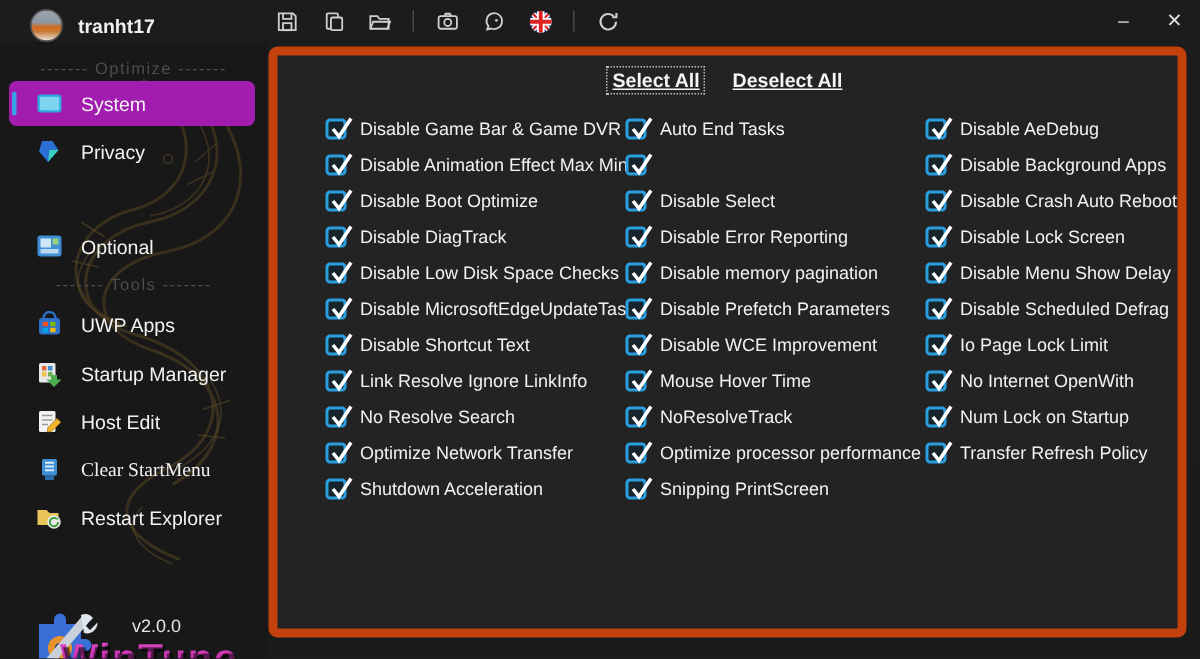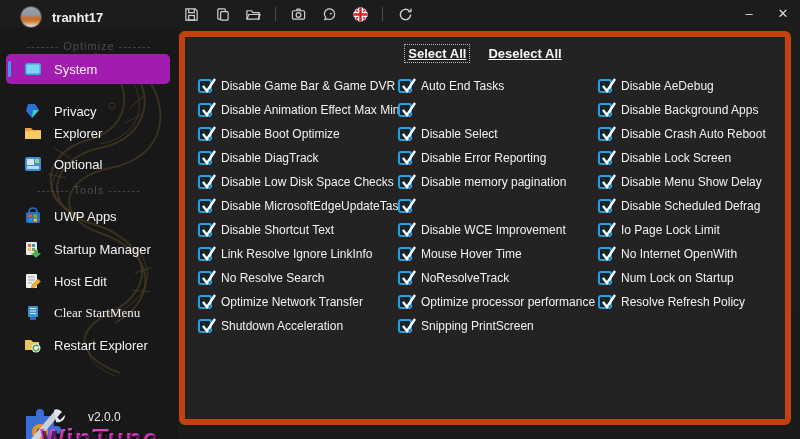--- a/index.html
+++ b/index.html
@@ -43,21 +43,21 @@
 
   
   .panel { position:absolute; left:179px; top:31px; width:612px; height:394px; background:#232323;
     border:6px solid #c2410c; border-radius:6px; }
   .select-row { position:absolute; top:8px; left:0; width:100%; display:flex; justify-content:center; gap:16px; }
   .link-btn { font-size:13px; font-weight:bold; color:#f5f5f5; text-decoration:underline; padding:1px 3px; }
   .link-btn.focused { outline:1px dotted #bbb; }
 
   .check-col { position:absolute; top:41px; display:flex; flex-direction:column; gap:9px; }
   .col-1 { left:13px; }  .col-2 { left:213px; }  .col-3 { left:413px; }
-  .check-row { display:flex; align-items:center; gap:9px; height:15px; }
+  .check-row { display:flex; align-items:center; gap:9px; height:15px;margin-left:19px; }
   .cb { position:relative; width:14px; height:14px; border:2px solid #2a9fe0; border-radius:3px; background:#17242c; flex:0 0 14px; }
   .cb svg { position:absolute; left:0px; top:-4px; }
   .cb-label { font-size:12px; color:#f2f2f2; white-space:nowrap; }
 </style>
 </head>
 <body>
 
 <div id="app">
 
   <div class="titlebar">
@@ -162,37 +162,28 @@
     <div class="nav-item selected" style="top:26px;">
       <span class="nav-indicator"></span>
       <span class="nav-icon">
           <svg width="18" height="18" viewBox="0 0 18 18">
             <rect x="1" y="3" width="16" height="12" rx="2" fill="#2fa7df"></rect>
             <rect x="2.5" y="4.5" width="13" height="9" rx="1" fill="#7fd4f2"></rect>
           </svg>
         </span>
       <span>System</span>
     </div>
-    <div class="nav-item" style="top:68px;">
+    <div class="nav-item" style="top:58px;">
       <span class="nav-icon">
           <svg width="18" height="18" viewBox="0 0 18 18">
             <path d="M4 2h7l4 6-7 8-6-7z" fill="#2b6fd4"></path>
             <path d="M9 8l6 0-7 8z" fill="#39d1c0"></path>
           </svg>
         </span>
       <span>Privacy</span>
-    </div>
-    <div class="nav-item" style="top:90px;">
-      <span class="nav-icon">
-          <svg width="18" height="18" viewBox="0 0 18 18">
-            <path d="M1 4h6l2 2h8v9H1z" fill="#e8a33d"></path>
-            <path d="M1 7h16v8H1z" fill="#f6c964"></path>
-          </svg>
-        </span>
-      <span>Explorer</span>
     </div>
     <div class="nav-item" style="top:121px;">
       <span class="nav-icon">
           <svg width="18" height="18" viewBox="0 0 18 18">
             <rect x="1" y="2" width="16" height="14" rx="2" fill="#3f8fd6"></rect>
             <rect x="3" y="4" width="7" height="6" fill="#cfe8f8"></rect>
             <rect x="11" y="4" width="4" height="4" fill="#9ad17f"></rect>
             <rect x="3" y="11" width="12" height="3" fill="#bcd9ef"></rect>
           </svg>
         </span>
@@ -408,20 +399,21 @@
             </svg>
           </span>
           <span class="cb-label">Disable memory pagination</span>
         </label>
       <label class="check-row">
           <span class="cb">
             <svg width="18" height="18" viewBox="0 0 18 18">
               <path d="M3 9l4 5L15 2" stroke="#fff" stroke-width="2.4" fill="none"></path>
             </svg>
           </span>
+          <span class="cb-label">Disable Prefetch Parameters</span>
         </label>
       <label class="check-row">
           <span class="cb">
             <svg width="18" height="18" viewBox="0 0 18 18">
               <path d="M3 9l4 5L15 2" stroke="#fff" stroke-width="2.4" fill="none"></path>
             </svg>
           </span>
           <span class="cb-label">Disable WCE Improvement</span>
         </label>
       <label class="check-row">
@@ -530,17 +522,17 @@
             </svg>
           </span>
           <span class="cb-label">Num Lock on Startup</span>
         </label>
       <label class="check-row">
           <span class="cb">
             <svg width="18" height="18" viewBox="0 0 18 18">
               <path d="M3 9l4 5L15 2" stroke="#fff" stroke-width="2.4" fill="none"></path>
             </svg>
           </span>
-          <span class="cb-label">Resolve Refresh Policy</span>
+          <span class="cb-label">Transfer Refresh Policy</span>
         </label>
     </div>
   </div>
 </div>
 
 </body></html>

